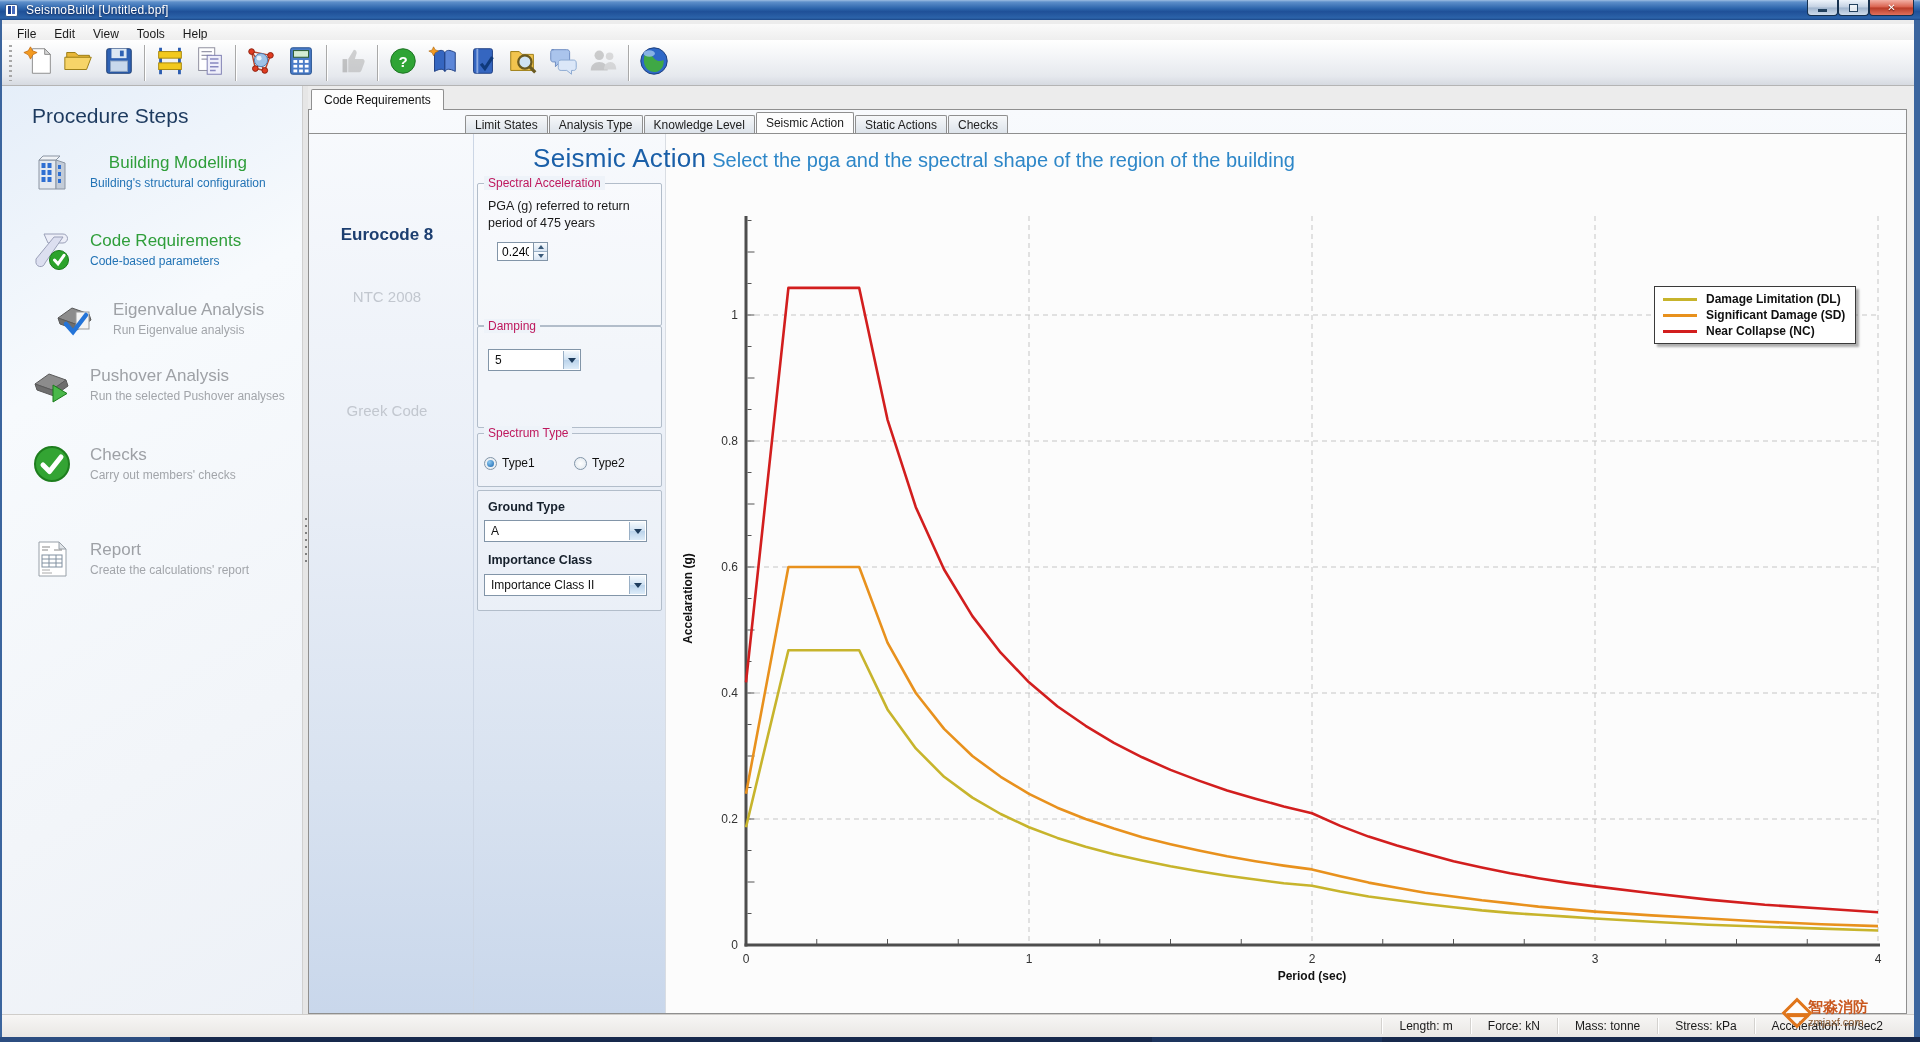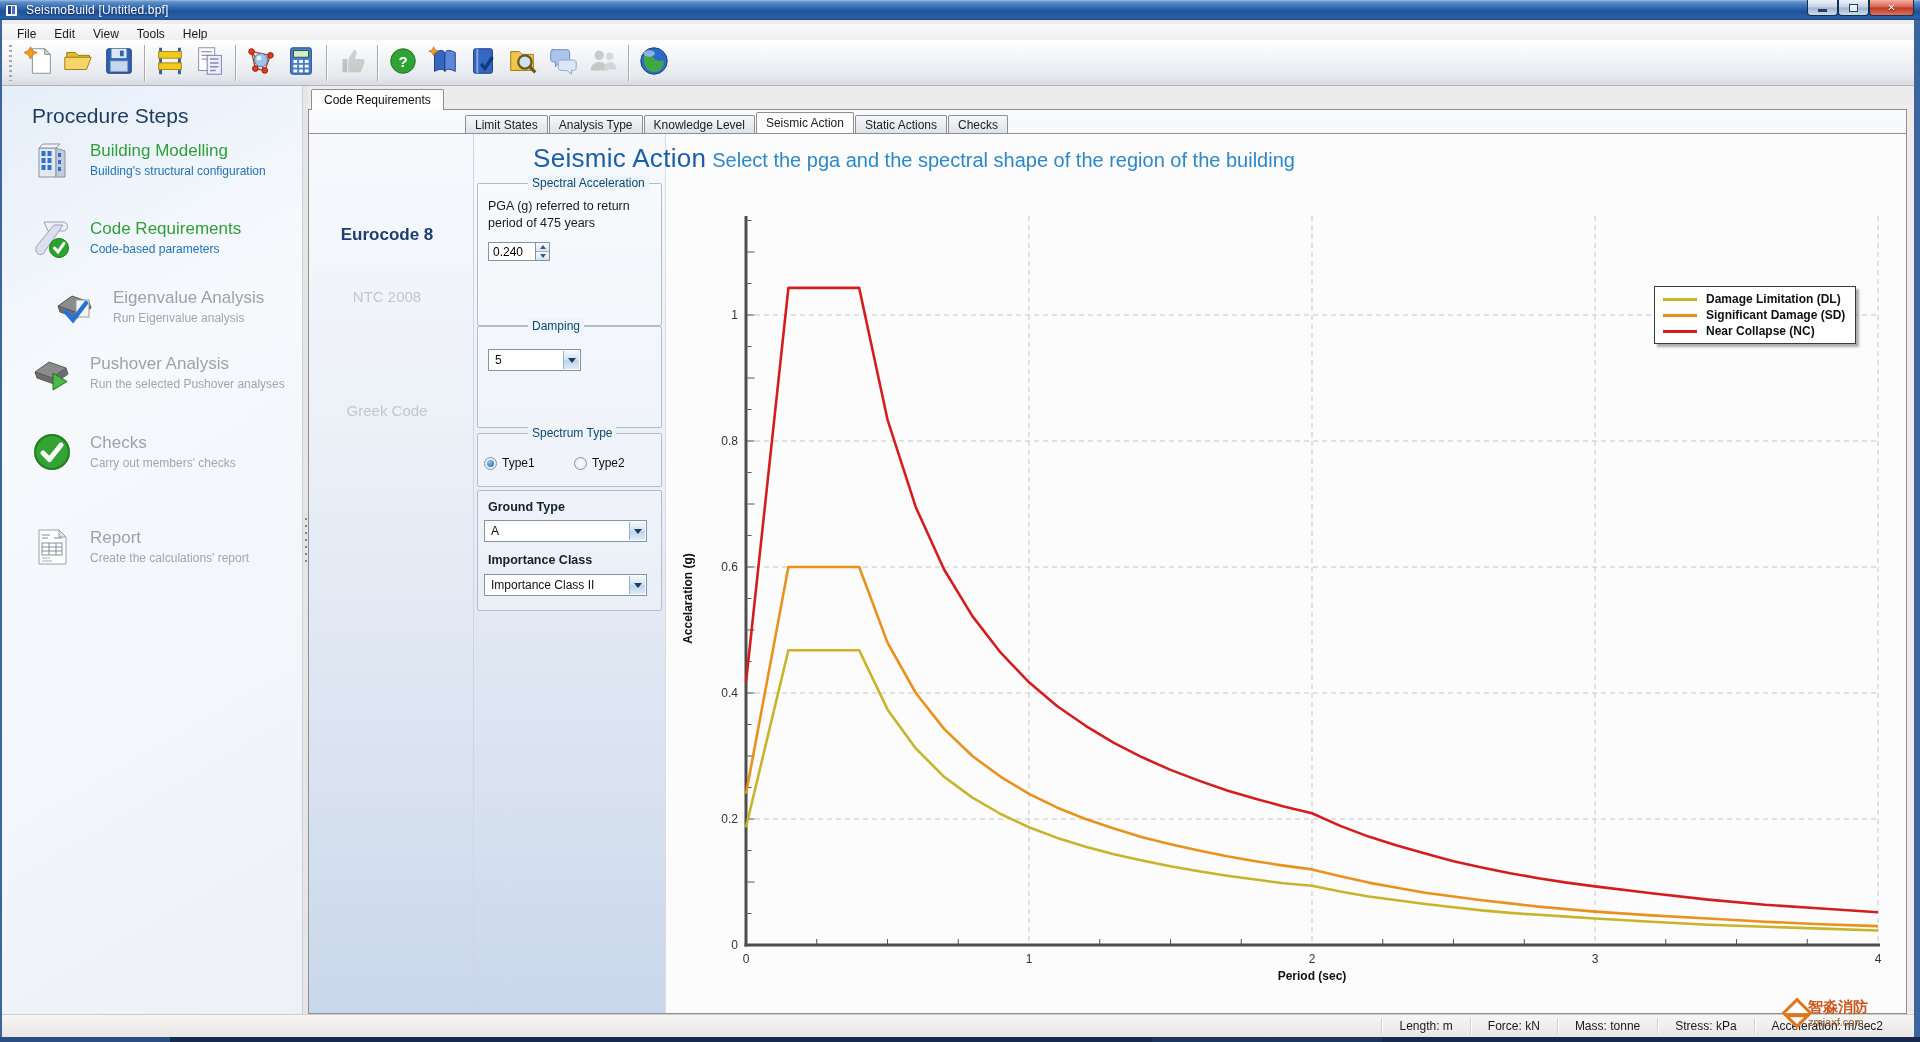--- a/index.html
+++ b/index.html
@@ -80,26 +80,26 @@
   .codes-item.dim{color:#c2c7cf;font-size:15px;}
   .v-divider{position:absolute;left:164px;top:24px;bottom:0;width:1px;background:#ccd6e5;}
 
   .sa-header{position:absolute;left:224px;top:33px;display:flex;align-items:baseline;white-space:nowrap;z-index:1;}
   .sa-title{font-size:26px;color:#1a5fa8;letter-spacing:.3px;}
   .sa-sub{font-size:20px;color:#2e87c8;margin-left:6px;}
 
   
   .group{position:absolute;left:168px;width:185px;border:1px solid #b2bdca;border-radius:2px;
     background:rgba(255,255,255,.28);}
-  .group-label{position:absolute;top:-8px;left:6px;padding:0 4px;background:#eef3f9;font-size:12px;color:#0c4a6e;margin-left:44px;}
+  .group-label{position:absolute;top:-8px;left:6px;padding:0 4px;background:#eef3f9;font-size:12px;color:#be185d;}
   .plain-label{font-size:12.5px;color:#16202c;font-weight:bold;}
   .pga-text{position:absolute;left:10px;top:14px;width:156px;font-size:12.5px;color:#1a1a1a;line-height:1.35;}
   .spinbox{position:absolute;left:10px;top:58px;display:flex;}
-  .spinbox input{width:47px;height:19px;border:1px solid #8295a8;border-right:none;font-size:12px;padding:0 4px;
-    font-family:inherit;background:#fff;}
+  .spinbox input{width:36px;height:19px;border:1px solid #8295a8;border-right:none;font-size:12px;padding:0 4px;
+    font-family:inherit;background:#fff;margin-left:9px;}
   .spinner{width:15px;height:19px;border:1px solid #8295a8;display:flex;flex-direction:column;}
   .spin-btn{flex:1;background:linear-gradient(#f8fbfe,#d7e4f2);display:flex;align-items:center;justify-content:center;}
   .spin-btn+.spin-btn{border-top:1px solid #9ab0c6;}
   .tri-up{width:0;height:0;border-left:3px solid transparent;border-right:3px solid transparent;border-bottom:4px solid #3a5a7a;}
   .tri-dn{width:0;height:0;border-left:3px solid transparent;border-right:3px solid transparent;border-top:4px solid #3a5a7a;}
   .dd{position:absolute;height:22px;background:#fff;border:1px solid #8295a8;font-size:12px;color:#111;
     display:flex;align-items:center;padding-left:6px;}
   .dd .arrow-btn{position:absolute;right:1px;top:1px;bottom:1px;width:16px;border-left:1px solid #9ab0c6;
     background:linear-gradient(#f4f9fd,#cfe1f2 50%,#b9d2ea 50%,#ddecf9);display:flex;align-items:center;justify-content:center;}
   .tri-dd{width:0;height:0;border-left:4px solid transparent;border-right:4px solid transparent;border-top:5px solid #1e3c5c;}
@@ -293,21 +293,21 @@
               <ellipse cx="13" cy="10" rx="6" ry="3.4" fill="#9cc4ee" opacity=".8"></ellipse>
             </svg></span>
         </span>
       </div>
 
     <div class="main">
 
       <div class="sidebar">
         <div class="sb-heading">Procedure Steps</div>
         <div id="steps">
-            <div class="step done" style="margin-top: 10px;">
+            <div class="step done" style="margin-top: 22px; text-align: center;">
               <span class="sic"><svg viewBox="0 0 44 44">
                   <path d="M9 10h17v29H9z" fill="#e4e9f0" stroke="#8a94a2"></path>
                   <path d="M26 10l9 3v26l-9 0z" fill="#c3ccd8" stroke="#8a94a2"></path>
                   <path d="M9 10l4-4h17l-4 4z" fill="#f0f3f7" stroke="#8a94a2"></path>
                   <g fill="#2e6fd2">
                     <rect x="11.5" y="13" width="4" height="5"></rect>
                     <rect x="17.5" y="13" width="4" height="5"></rect>
                     <rect x="11.5" y="20" width="4" height="5"></rect>
                     <rect x="17.5" y="20" width="4" height="5"></rect>
                     <rect x="11.5" y="27" width="4" height="5"></rect>

